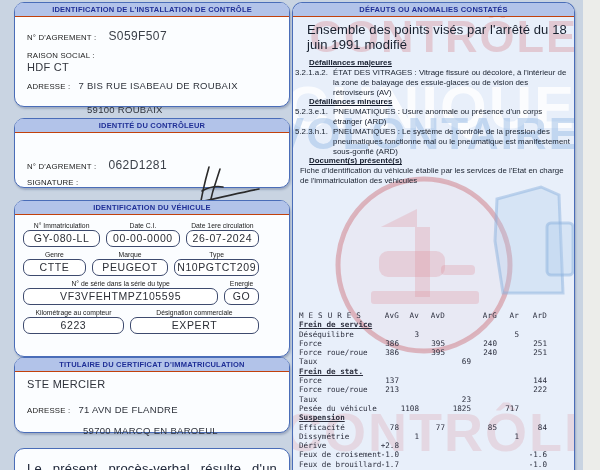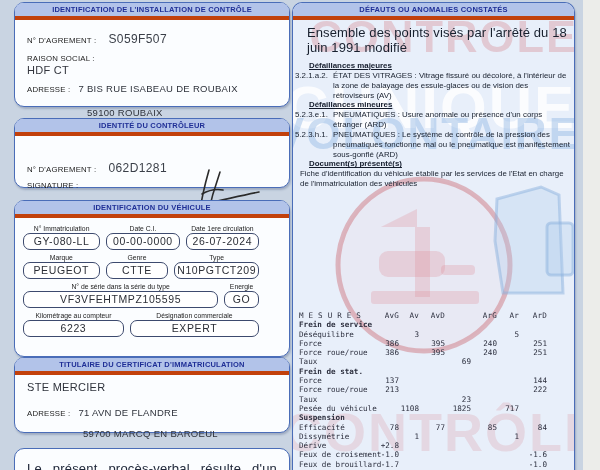--- a/index.html
+++ b/index.html
@@ -3,21 +3,21 @@
 <meta charset="utf-8">
 <style>
   html,body{margin:0;padding:0;}
   .page{position:relative;width:600px;height:470px;background:#c9d4e2;overflow:hidden;
         font-family:"Liberation Sans",sans-serif;color:#1b2230;}
   .edge-right{position:absolute;left:583px;top:0;width:17px;height:470px;background:#ecedea;}
 
   
   .box{position:absolute;background:#fbfdff;border:1.5px solid #4a6db8;border-radius:10px;
        box-shadow:1px 2px 2px rgba(50,70,110,.28);box-sizing:border-box;}
-  .box-header{height:13px;background:#b2c3e9;border-bottom:4px solid #c2410c;
+  .box-header{height:13px;background:#b2c3e9;border-bottom:1px solid #c2410c;
        border-radius:8px 8px 0 0;text-align:center;font-size:7.5px;font-weight:bold;
        color:#1f2f96;line-height:13px;letter-spacing:.2px;white-space:nowrap;overflow:hidden;}
 
   
   .b-station{left:14px;top:2px;width:276px;height:105px;}
   .b-station .body{padding:7px 10px 0 12px;}
   .lbl{font-size:7.8px;color:#222;letter-spacing:.2px;}
   .kv{white-space:nowrap;}
   .val-lg{font-size:12px;color:#3a3f48;margin-left:12px;letter-spacing:.4px;}
   .raison{margin-top:7px;}
@@ -68,21 +68,21 @@
        color:#18202e;line-height:9.8px;}
   .def-code{position:absolute;left:2px;top:0;}
   .def-doc{margin-left:7px;padding-right:4px;font-size:7.9px;color:#18202e;line-height:9.8px;}
 
   
   .mes{position:absolute;left:6px;top:308px;right:4px;}
   .mes-row{display:flex;height:9.3px;font-family:"DejaVu Sans Mono",monospace;font-size:7.6px;
        line-height:9.3px;color:#2c2f3e;white-space:nowrap;}
   .mes-label{width:76px;flex:none;overflow:visible;}
   .mes-cell{flex:none;text-align:right;}
-  .mes-bold .mes-label{font-weight:bold;}
+  .mes-bold .mes-label{font-weight:bold;text-decoration:underline;}
   .mes-head{letter-spacing:.2px;}
 
   
   .wm{position:absolute;z-index:1;font-weight:bold;white-space:nowrap;pointer-events:none;
       font-family:"Liberation Sans",sans-serif;letter-spacing:2px;}
   .wm1{top:8px;right:-4px;font-size:45px;color:rgba(213,122,132,.32);}
   .wm2{top:70px;right:-2px;font-size:60px;color:rgba(255,255,255,.82);}
   .wm3{top:106px;right:-6px;font-size:44px;color:rgba(138,178,226,.42);}
   .wm4{top:398px;left:-10px;font-size:54px;color:rgba(213,122,132,.20);}
   .stamp{position:absolute;left:28px;top:166px;z-index:1;pointer-events:none;}
@@ -141,27 +141,27 @@
           <div class="veh-field" style="flex: 0.95 1 0%;">
             <div class="veh-label">Date C.I.</div>
             <div class="veh-value">00-00-0000</div>
           </div>
           <div class="veh-field" style="flex: 0.95 1 0%;">
             <div class="veh-label">Date 1ere circulation</div>
             <div class="veh-value">26-07-2024</div>
           </div>
         </div>
         <div class="veh-row">
+          <div class="veh-field" style="flex: 0.78 1 0%;">
+            <div class="veh-label">Genre</div>
+            <div class="veh-value">CTTE</div>
+          </div>
           <div class="veh-field" style="flex: 0.95 1 0%;">
             <div class="veh-label">Marque</div>
             <div class="veh-value">PEUGEOT</div>
-          </div>
-          <div class="veh-field" style="flex: 0.78 1 0%;">
-            <div class="veh-label">Genre</div>
-            <div class="veh-value">CTTE</div>
           </div>
           <div class="veh-field" style="flex: 1.05 1 0%;">
             <div class="veh-label">Type</div>
             <div class="veh-value">N10PGTCT209</div>
           </div>
         </div>
         <div class="veh-row">
           <div class="veh-field" style="flex: 5.6 1 0%;">
             <div class="veh-label">N° de série dans la série du type</div>
             <div class="veh-value">VF3VFEHTMPZ105595</div>

